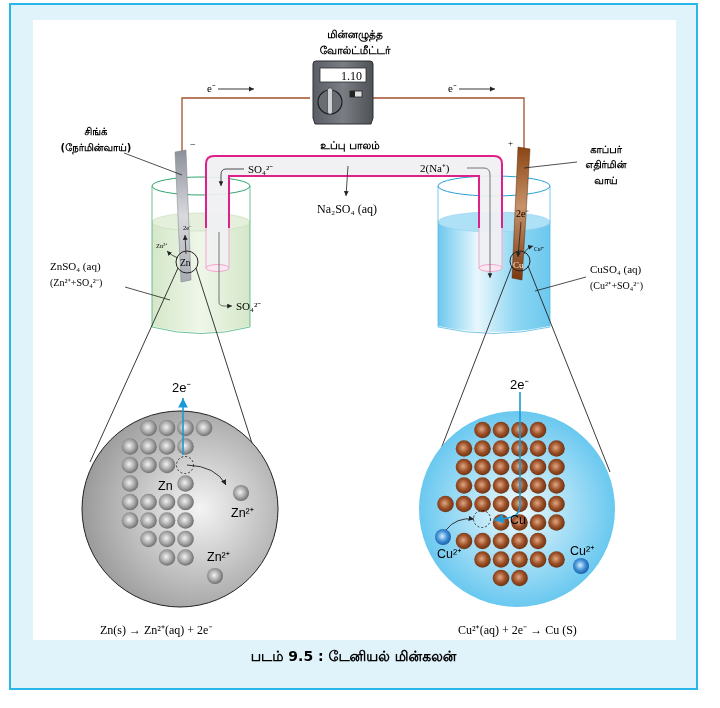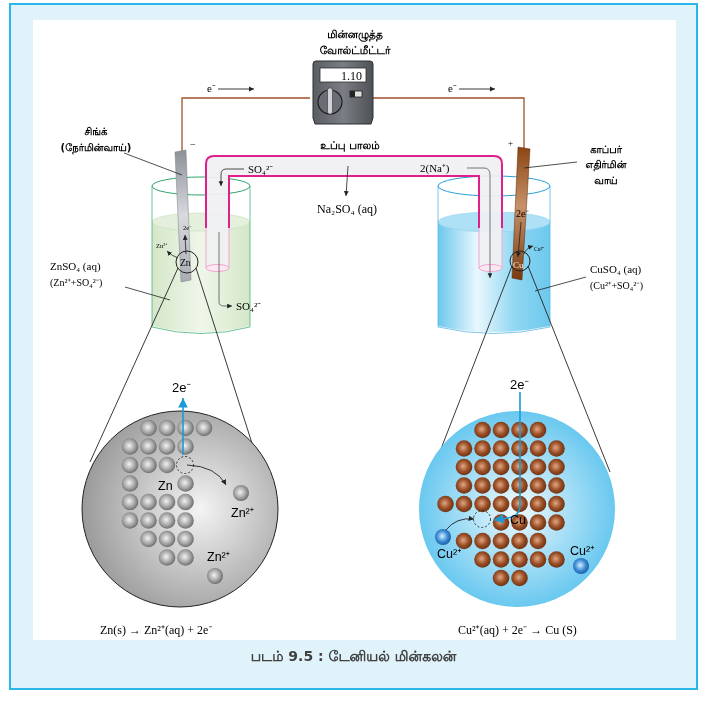--- a/index.html
+++ b/index.html
@@ -7,21 +7,21 @@
     .frame {
       position: absolute; left: 9px; top: 3px; width: 689px; height: 687px;
       background: #e0f3fb; border: 2px solid #29b6e8; box-sizing: border-box;
     }
     .inner {
       position: absolute; left: 33px; top: 20px; width: 643px; height: 620px;
       background: #ffffff;
     }
     .caption {
       position: absolute; left: 11px; top: 648px; width: 685px; text-align: center;
-      color: #404040; font-family: "DejaVu Sans", sans-serif; font-weight: bold; font-size: 14px;
+      color: #000000; font-family: "DejaVu Sans", sans-serif; font-weight: bold; font-size: 14px;
     }
     svg text { font-family: "Liberation Serif", serif; }
     .tam { font-family: "DejaVu Sans", sans-serif; font-weight: bold; }
     .sans { font-family: "Liberation Sans", sans-serif; }
   </style>
 </head>
 <body>
 
 <div class="frame"></div>
 <div class="inner"></div>

